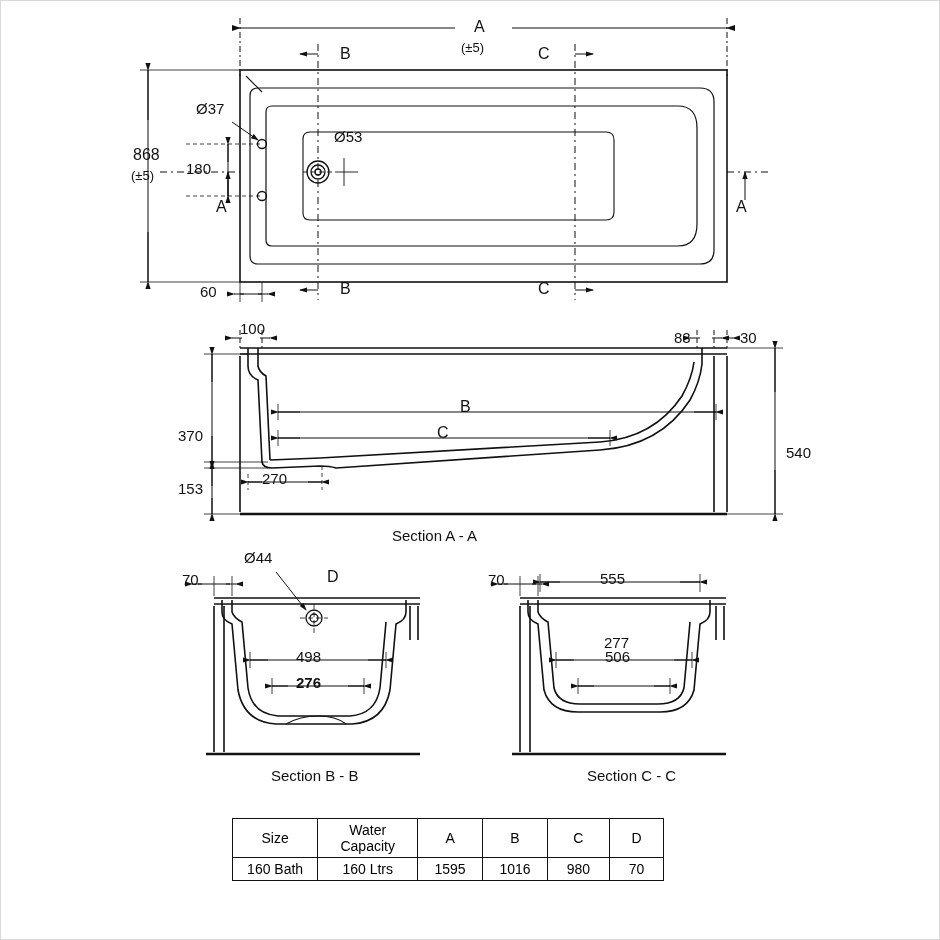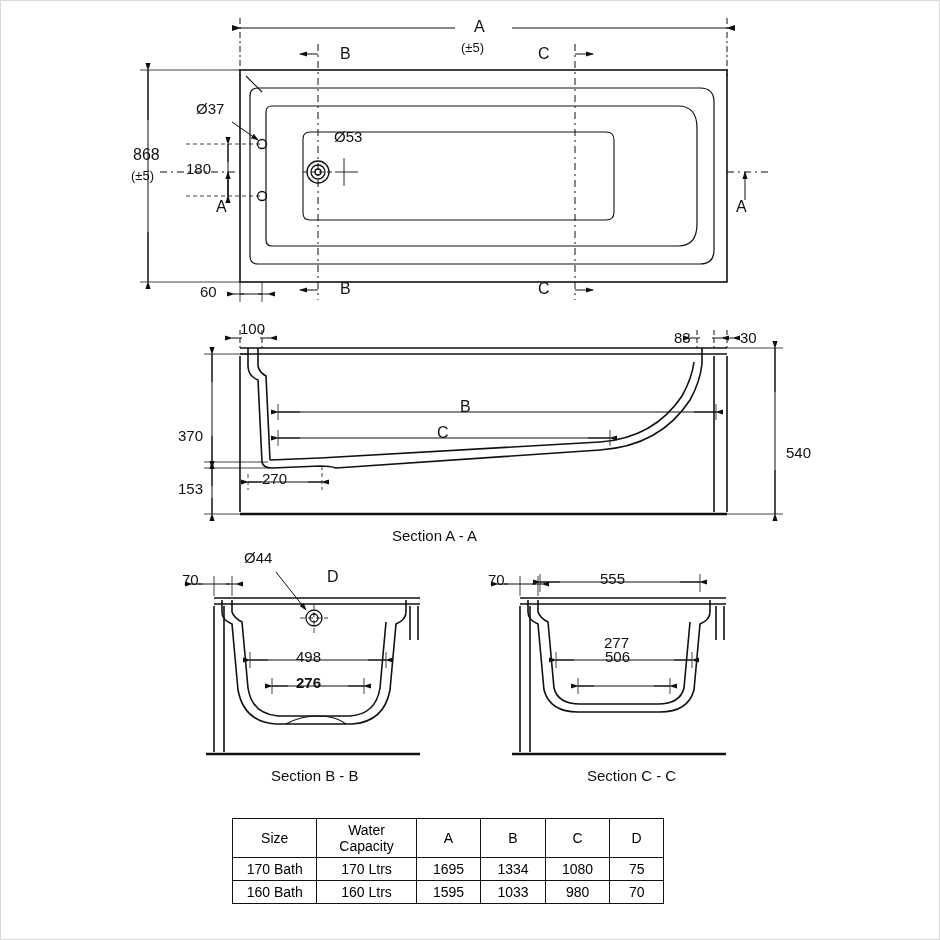--- a/index.html
+++ b/index.html
@@ -294,31 +294,23 @@
         <th style="width:92px;">Size</th>
         <th style="width:100px;">Water Capacity</th>
         <th style="width:58px;">A</th>
         <th style="width:58px;">B</th>
         <th style="width:58px;">C</th>
         <th style="width:50px;">D</th>
       </tr>
     </thead>
     <tbody>
       <tr>
-        <td>170 Bath</td>
-        <td>170 Ltrs</td>
-        <td>1695</td>
-        <td>1334</td>
-        <td>1080</td>
-        <td>75</td>
-      </tr>
-      <tr>
         <td>160 Bath</td>
         <td>160 Ltrs</td>
         <td>1595</td>
-        <td>1033</td>
+        <td>1016</td>
         <td>980</td>
         <td>70</td>
       </tr>
     </tbody>
   </table>
 
 </div>
 
 </body></html>

